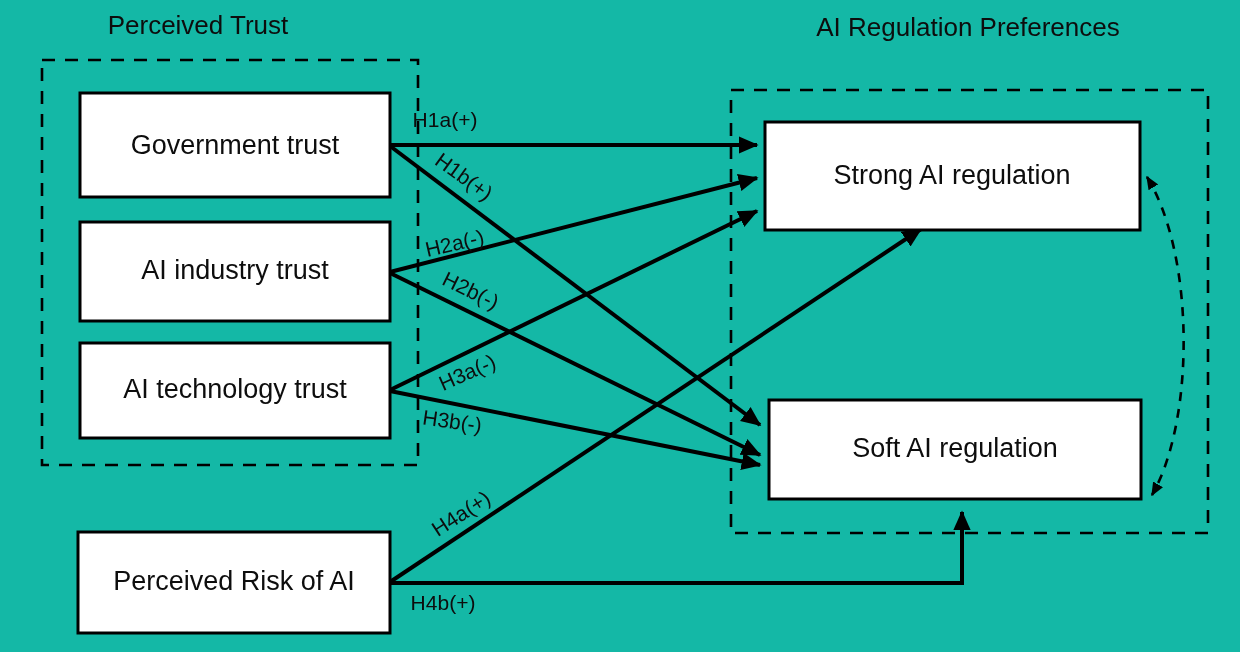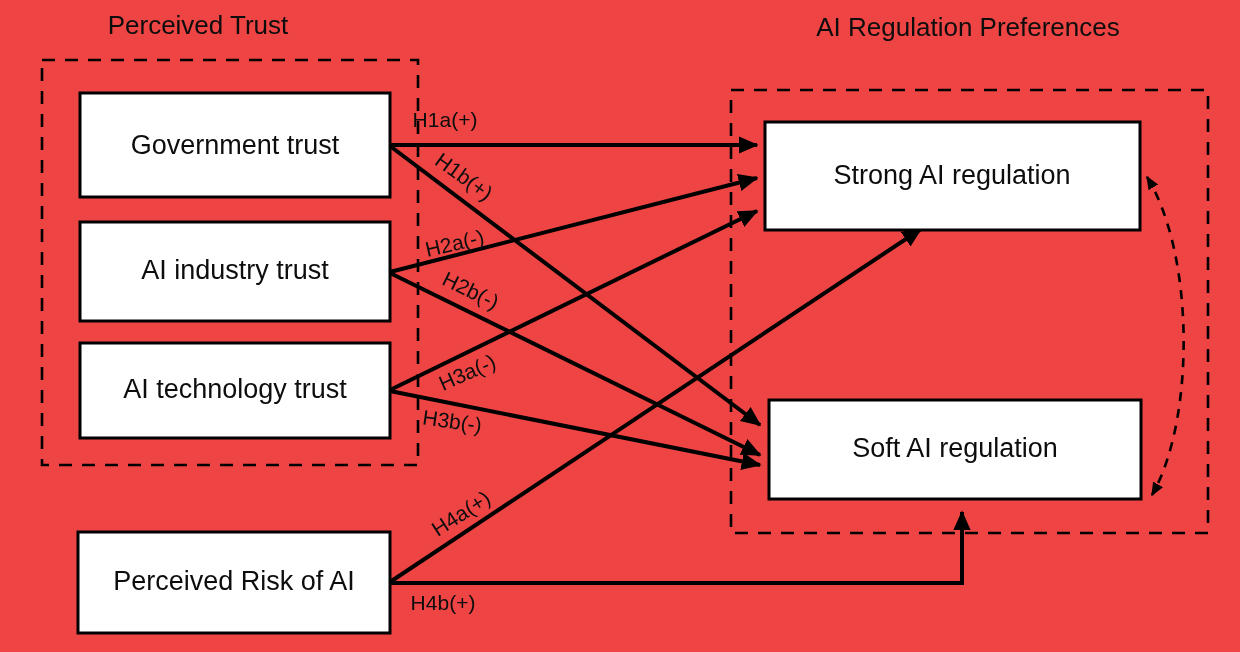--- a/index.html
+++ b/index.html
@@ -4,21 +4,21 @@
 <style>
   html, body {
     margin: 0;
     padding: 0;
     background: #ffffff;
   }
   #diagram-root {
     position: relative;
     width: 1240px;
     height: 652px;
-    background: #ef4444;
+    background: #14b8a6;
     font-family: "Liberation Sans", sans-serif;
     overflow: hidden;
   }
   svg#model-svg {
     position: absolute;
     top: 0;
     left: 0;
     width: 1240px;
     height: 652px;
     display: block;

